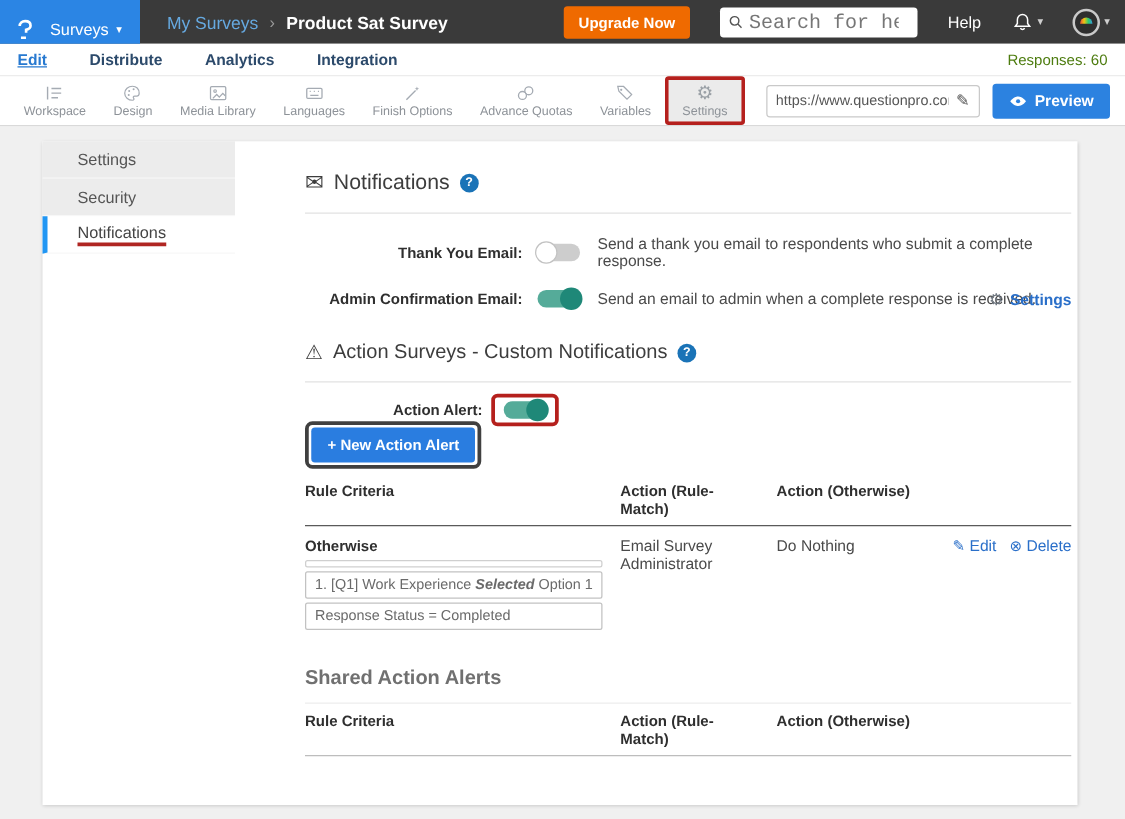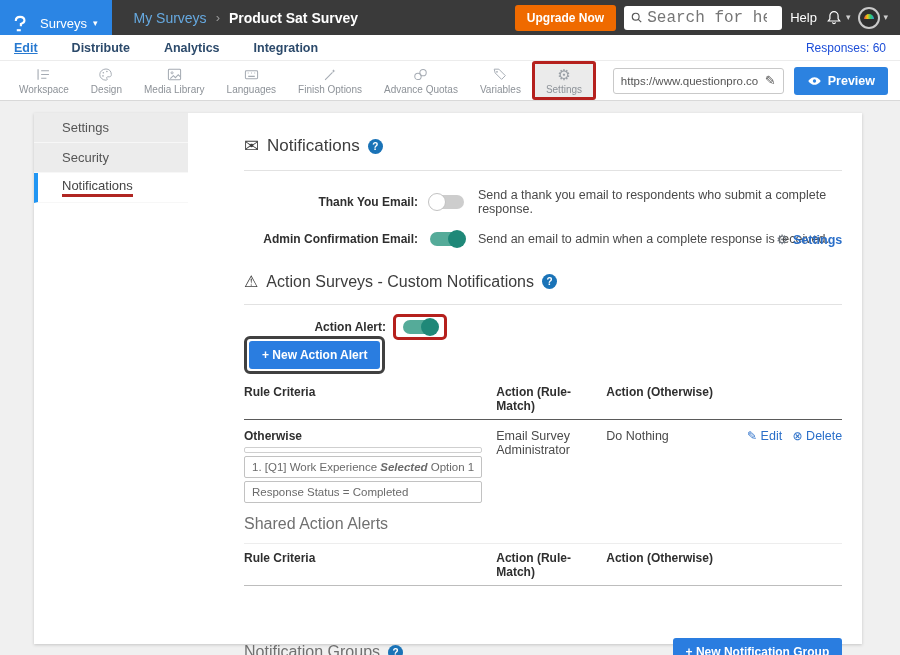--- a/index.html
+++ b/index.html
@@ -8,36 +8,36 @@
   
   .topbar { height:35px; background:#3a3a3a; display:flex; align-items:center; color:#fff; }
   .logo-block { height:35px; background:#2b85e4; display:flex; align-items:center; padding:12px 14px 0 10px; gap:10px; }
   .logo-glyph { width:20px; height:22px; display:block; }
   .product-switch { display:flex; align-items:center; gap:6px; font-size:13px; color:#fff; cursor:pointer; }
   .caret { font-size:9px; line-height:1; }
   .breadcrumb { display:flex; align-items:center; gap:9px; margin-left:22px; font-size:14px; }
   .bc-parent { color:#66a9e0; cursor:pointer; }
   .bc-sep { color:#9a9a9a; font-size:13px; }
   .bc-current { color:#fff; font-weight:bold; }
-  .topbar-right { margin-left:auto; display:flex; align-items:center; gap:8px; padding-right:12px; }
+  .topbar-right { margin-left:auto; display:flex; align-items:center; gap:24px; padding-right:12px; }
   .upgrade-btn { background:#ef6a00; color:#fff; font-size:12px; font-weight:bold; border:none; border-radius:3px; padding:6px 12px; cursor:pointer; }
   .search-box { background:#fff; border-radius:3px; height:24px; width:158px; display:flex; align-items:center; padding:0 6px; gap:4px; }
   .search-box input { border:none; outline:none; font-size:16px; width:120px; color:#444; font-family:Liberation Mono, monospace; }
   .search-box input::placeholder { color:#767676; }
   .help-label { font-size:13px; }
   .bell-wrap, .avatar-wrap { display:flex; align-items:center; gap:3px; cursor:pointer; }
   .avatar { width:22px; height:22px; border-radius:50%; background:#2e2e2e; border:2px solid #c9c9c9; position:relative; overflow:hidden; }
   .avatar .gauge { position:absolute; left:4px; top:5px; width:10px; height:5px; border-radius:10px 10px 0 0; background:linear-gradient(90deg,#e74c3c,#f1c40f,#2ecc71,#3498db); }
   .caret-grey { color:#cfcfcf; }
 
   
   .subnav { height:25px; background:#fff; display:flex; align-items:center; padding:0 14px; gap:34px; }
   .subnav a { font-size:12.5px; font-weight:bold; color:#2c4a6b; text-decoration:none; cursor:pointer; }
   .subnav a.active { color:#2779d0; text-decoration:underline; }
-  .responses { margin-left:auto; font-size:12px; color:#1d4ed8; }
+  .responses { margin-left:auto; font-size:12px; color:#4d7c0f; }
 
   
   .toolbar { height:41px; background:#fff; border-top:1px solid #ececec; border-bottom:1px solid #d9d9d9; display:flex; align-items:stretch; padding:0 8px; }
   .tool-item { display:flex; flex-direction:column; align-items:center; justify-content:center; gap:2px; padding:0 11px; cursor:pointer; color:#a5abb3; }
   .tool-item .tlabel { font-size:10px; color:#8d9298; white-space:nowrap; }
   .tool-item.active { background:#ebebeb; }
   .ann-tool { border:3px solid #b5201d; border-radius:3px; display:flex; align-self:stretch; align-items:stretch; }
   .gear-glyph { font-size:15px; line-height:15px; color:#9aa0a6; }
   .toolbar-right { margin-left:auto; display:flex; align-items:center; gap:10px; padding-right:4px; }
   .url-field { display:flex; align-items:center; border:1px solid #c9c9c9; border-radius:3px; height:26px; padding:0 7px; gap:6px; background:#fff; }
@@ -81,21 +81,21 @@
   .at-label { width:142px; text-align:right; font-size:12px; font-weight:bold; color:#2f2f2f; flex-shrink:0; }
   .ann-box { border:3px solid #b5201d; border-radius:5px; padding:3px 7px; margin-left:7px; display:inline-flex; align-items:center; }
   .ann-box .toggle { margin:2px 0; }
   .ann-btn { border:3px solid #404040; border-radius:6px; padding:2px; display:inline-block; margin-top:-4px; }
   .blue-btn { background:#2a7de0; color:#fff; border:none; border-radius:3px; font-size:12px; font-weight:bold; padding:7px 13px; cursor:pointer; }
 
   .tbl-head { display:flex; font-size:12px; font-weight:bold; color:#2f2f2f; padding:7px 0 6px 0; border-bottom:1px solid #5a5a5a; }
   .tbl-head.light { border-top:1px solid #ededed; border-bottom:1px solid #bdbdbd; margin-top:10px; }
   .c1 { flex:1; padding-right:14px; }
   .c2 { width:110px; flex-shrink:0; }
-  .c3 { width:108px; flex-shrink:0; }
+  .c3 { width:108px; flex-shrink:0;margin-left:15px; }
   .c4 { width:128px; flex-shrink:0; text-align:right; }
   .tbl-row { display:flex; font-size:12.5px; color:#4a4a4a; padding-top:9px; }
   .row-status { font-size:12px; font-weight:bold; color:#2f2f2f; }
   .crit-strip { height:6px; border:1px solid #cfcfcf; border-radius:2px; margin-top:4px; }
   .crit-box { border:1px solid #c2c2c2; border-radius:2px; font-size:11.5px; color:#6a6a6a; padding:4px 7px; margin-top:3px; white-space:nowrap; overflow:hidden; }
   .crit-box .emph { font-weight:bold; font-style:italic; }
   .cell-links { color:#2a6fc9; font-size:12.5px; white-space:nowrap; }
   .cell-links .lk { cursor:pointer; }
   .icn { font-size:12px; }
 
@@ -313,21 +313,21 @@
           <div class="crit-box">Response Status = Completed</div>
         </div>
         <div class="c2" style="padding-right:18px;">Email Survey Administrator</div>
         <div class="c3">Do Nothing</div>
         <div class="c4 cell-links">
           <span class="lk"><span class="icn">✎</span> <span>Edit</span></span>&nbsp;&nbsp;
           <span class="lk"><span class="icn">⊗</span> <span>Delete</span></span>
         </div>
       </div>
 
-      <div class="grey-h" style="margin-top:12px;">Shared Action Alerts</div>
+      <div class="grey-h" style="margin-top:30px;font-weight:bold;">Shared Action Alerts</div>
 
       <div class="tbl-head light">
         <span class="c1">Rule Criteria</span>
         <span class="c2">Action (Rule-Match)</span>
         <span class="c3">Action (Otherwise)</span>
         <span class="c4"></span>
       </div>
 
       <div class="ng-header" style="margin-top:52px;">
         <div class="grey-h">

